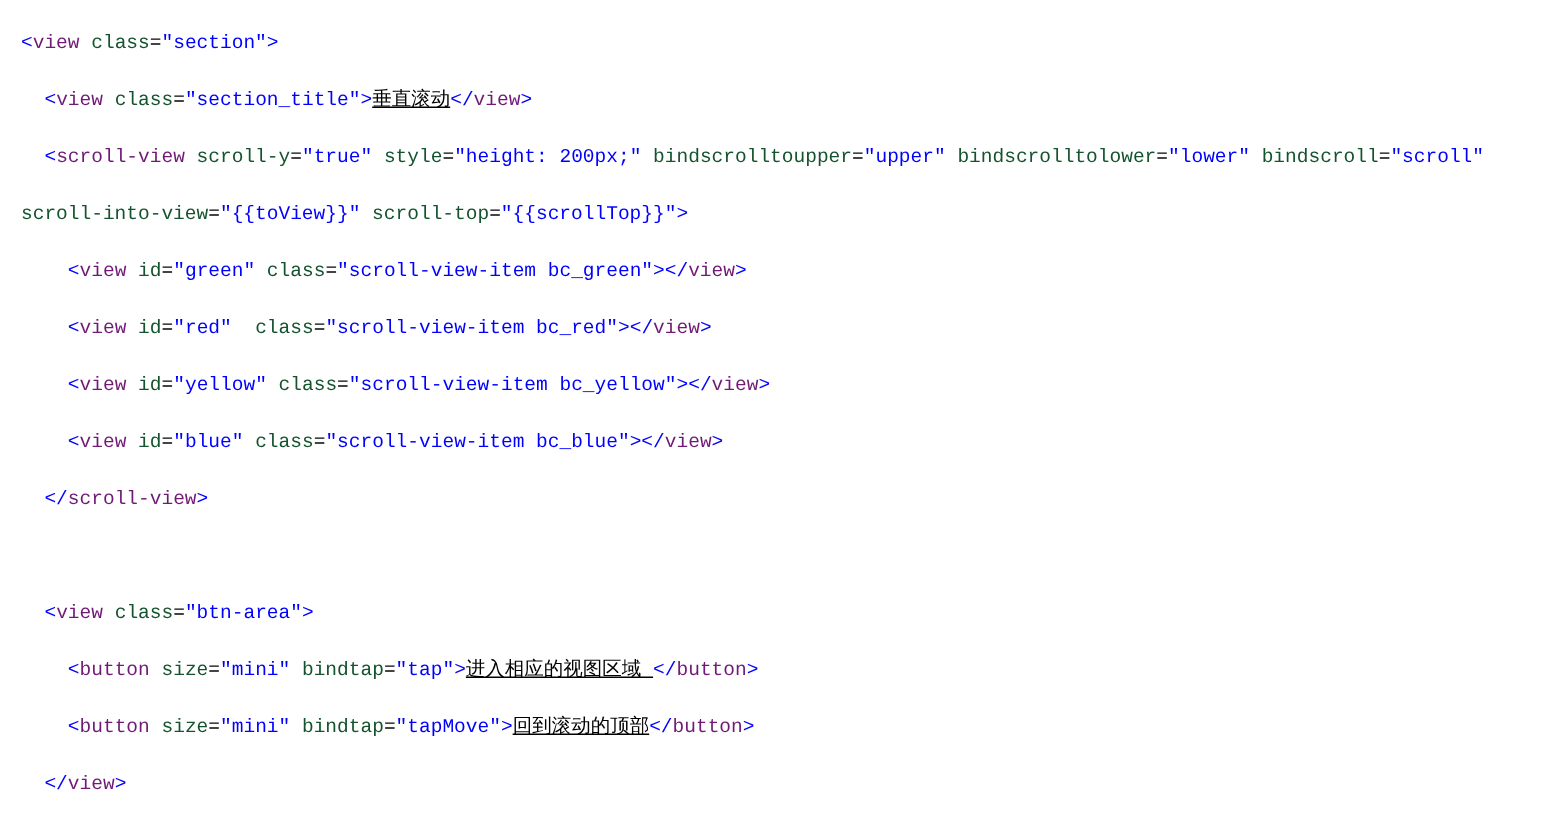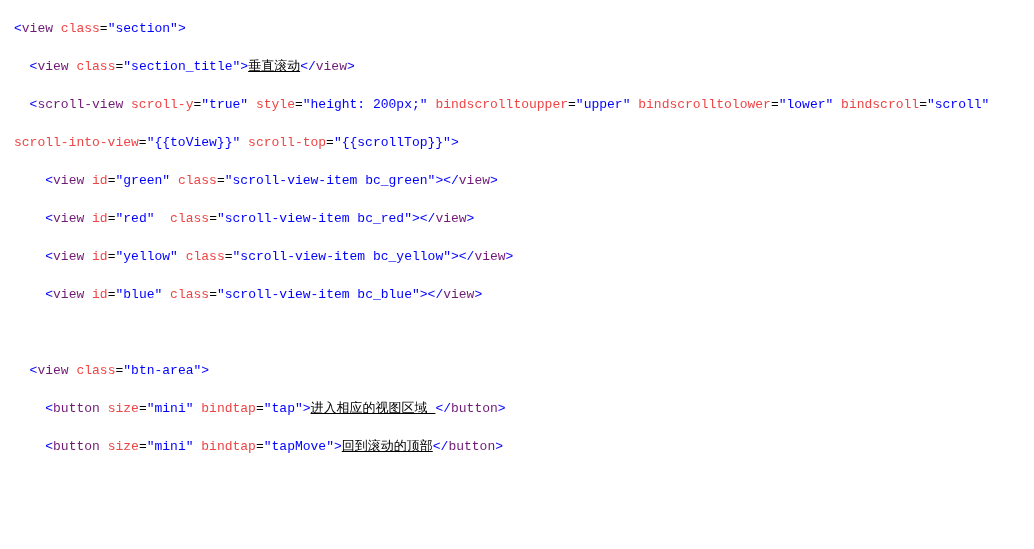--- a/index.html
+++ b/index.html
@@ -13,41 +13,43 @@
     width: 1034px;
   }
   .code-pane {
     padding: 0 8px 8px 14px;
     white-space: pre;
   }
   .line {
     display: block;
   }
   .t-tag { color: #701a75; }         
-  .t-attr { color: #ef4444; }
+  .t-attr { color: #14532d; }
   .t-str { color: #0000ff; }       
   .t-text { color: #000; text-decoration: underline; }
   .t-angle { color: #0000ff; }
 </style>
 </head>
 <body>
 
 <div class="code-pane">
 <span class="line"><span class="t-angle">&lt;</span><span class="t-tag">view</span> <span class="t-attr">class</span>=<span class="t-str">"section"</span><span class="t-angle">&gt;</span></span>
 <span class="line">  <span class="t-angle">&lt;</span><span class="t-tag">view</span> <span class="t-attr">class</span>=<span class="t-str">"section_title"</span><span class="t-angle">&gt;</span><span class="t-text">垂直滚动</span><span class="t-angle">&lt;/</span><span class="t-tag">view</span><span class="t-angle">&gt;</span></span>
 <span class="line">  <span class="t-angle">&lt;</span><span class="t-tag">scroll-view</span> <span class="t-attr">scroll-y</span>=<span class="t-str">"true"</span> <span class="t-attr">style</span>=<span class="t-str">"height: 200px;"</span> <span class="t-attr">bindscrolltoupper</span>=<span class="t-str">"upper"</span> <span class="t-attr">bindscrolltolower</span>=<span class="t-str">"lower"</span> <span class="t-attr">bindscroll</span>=<span class="t-str">"scroll"</span></span>
 <span class="line"><span class="t-attr">scroll-into-view</span>=<span class="t-str">"{{toView}}"</span> <span class="t-attr">scroll-top</span>=<span class="t-str">"{{scrollTop}}"</span><span class="t-angle">&gt;</span></span>
 <span class="line">    <span class="t-angle">&lt;</span><span class="t-tag">view</span> <span class="t-attr">id</span>=<span class="t-str">"green"</span> <span class="t-attr">class</span>=<span class="t-str">"scroll-view-item bc_green"</span><span class="t-angle">&gt;&lt;/</span><span class="t-tag">view</span><span class="t-angle">&gt;</span></span>
 <span class="line">    <span class="t-angle">&lt;</span><span class="t-tag">view</span> <span class="t-attr">id</span>=<span class="t-str">"red"</span>  <span class="t-attr">class</span>=<span class="t-str">"scroll-view-item bc_red"</span><span class="t-angle">&gt;&lt;/</span><span class="t-tag">view</span><span class="t-angle">&gt;</span></span>
 <span class="line">    <span class="t-angle">&lt;</span><span class="t-tag">view</span> <span class="t-attr">id</span>=<span class="t-str">"yellow"</span> <span class="t-attr">class</span>=<span class="t-str">"scroll-view-item bc_yellow"</span><span class="t-angle">&gt;&lt;/</span><span class="t-tag">view</span><span class="t-angle">&gt;</span></span>
 <span class="line">    <span class="t-angle">&lt;</span><span class="t-tag">view</span> <span class="t-attr">id</span>=<span class="t-str">"blue"</span> <span class="t-attr">class</span>=<span class="t-str">"scroll-view-item bc_blue"</span><span class="t-angle">&gt;&lt;/</span><span class="t-tag">view</span><span class="t-angle">&gt;</span></span>
+<span class="line">  <span class="t-angle">&lt;/</span><span class="t-tag">scroll-view</span><span class="t-angle">&gt;</span></span>
 <span class="line"> </span>
 <span class="line">  <span class="t-angle">&lt;</span><span class="t-tag">view</span> <span class="t-attr">class</span>=<span class="t-str">"btn-area"</span><span class="t-angle">&gt;</span></span>
 <span class="line">    <span class="t-angle">&lt;</span><span class="t-tag">button</span> <span class="t-attr">size</span>=<span class="t-str">"mini"</span> <span class="t-attr">bindtap</span>=<span class="t-str">"tap"</span><span class="t-angle">&gt;</span><span class="t-text">进入相应的视图区域 </span><span class="t-angle">&lt;/</span><span class="t-tag">button</span><span class="t-angle">&gt;</span></span>
 <span class="line">    <span class="t-angle">&lt;</span><span class="t-tag">button</span> <span class="t-attr">size</span>=<span class="t-str">"mini"</span> <span class="t-attr">bindtap</span>=<span class="t-str">"tapMove"</span><span class="t-angle">&gt;</span><span class="t-text">回到滚动的顶部</span><span class="t-angle">&lt;/</span><span class="t-tag">button</span><span class="t-angle">&gt;</span></span>
+<span class="line">  <span class="t-angle">&lt;/</span><span class="t-tag">view</span><span class="t-angle">&gt;</span></span>
 
 
 
 
 
 
 
 
 
 

